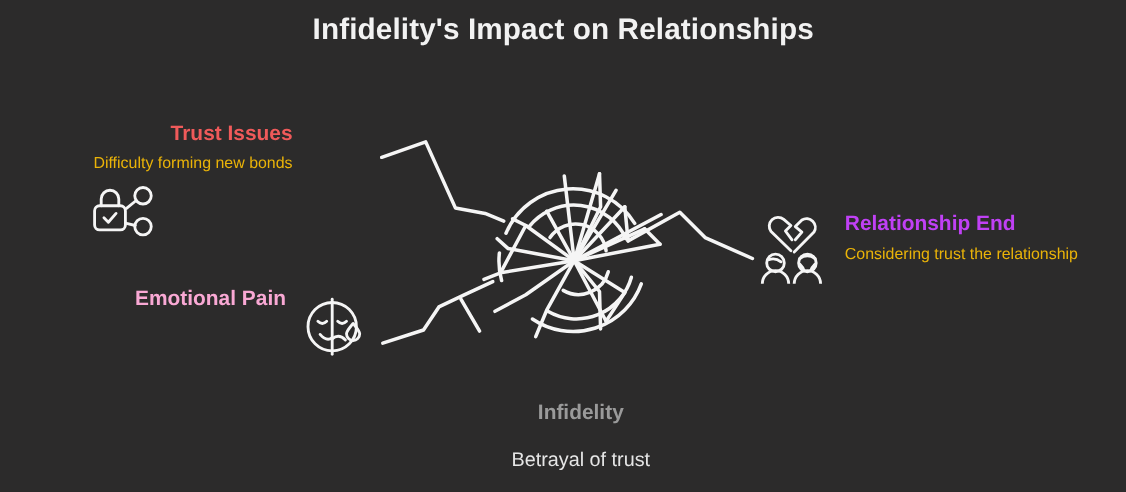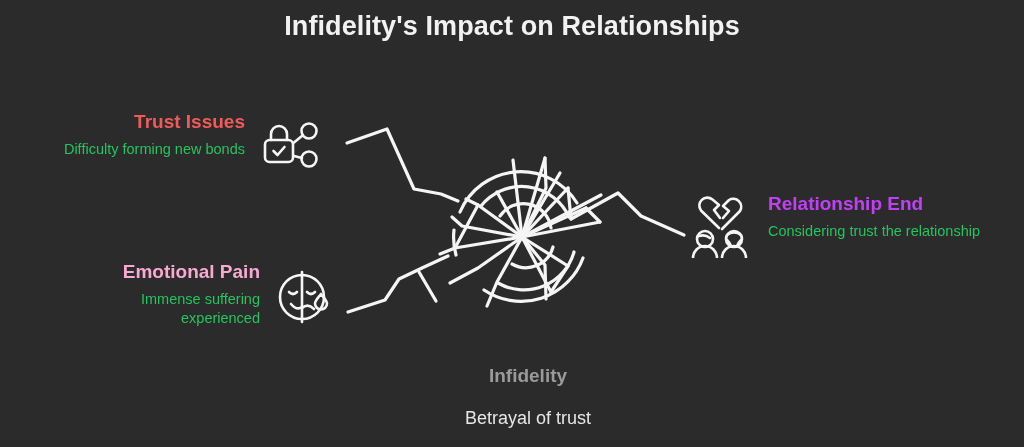--- a/index.html
+++ b/index.html
@@ -51,21 +51,21 @@
   }
   .node-label {
     font-size: 19px;
     font-weight: bold;
     line-height: 1.1;
     white-space: nowrap;
   }
   .node-desc {
     font-size: 14.5px;
     font-weight: normal;
-    color: #22c55e;
+    color: #eab308;
     line-height: 1.32;
     margin-top: 7px;
   }
 
   
   .node-left {
     display: flex;
     align-items: flex-start;
     justify-content: flex-end;
   }
@@ -87,23 +87,24 @@
     text-align: left;
   }
   .node-right .node-icon {
     margin-right: 14px;
     margin-top: 2px;
     flex: 0 0 auto;
   }
 
   
   #node-trust {
-    left: 45px;
+    left: 66px;
     top: 112px;
     width: 276px;
+    flex-direction: column;
   }
   #node-trust .node-text { width: 200px; }
 
   #node-emotional {
     left: 60px;
     top: 262px;
     width: 276px;
   }
   #node-emotional .node-text { width: 200px; }
 
@@ -207,21 +208,20 @@
 
         <path d="M35,26.5 L43.5,19.5"></path>
         <path d="M35,40 L43,42"></path>
       </svg>
     </div>
   </div>
 
   <div class="node node-left" id="node-emotional">
     <div class="node-text">
       <div class="node-label" style="color:#f9a8d4">Emotional Pain</div>
-      <div class="node-desc">Immense suffering experienced</div>
     </div>
     <div class="node-icon icon">
       <svg width="62" height="62" viewBox="0 0 62 62" fill="none" stroke="#f5f5f5" stroke-width="2.6" stroke-linecap="round" stroke-linejoin="round">
 
         <circle cx="28" cy="31" r="22"></circle>
 
         <path d="M28,6 L28,56"></path>
 
         <path d="M15,26 q4,4 8,0"></path>
 

